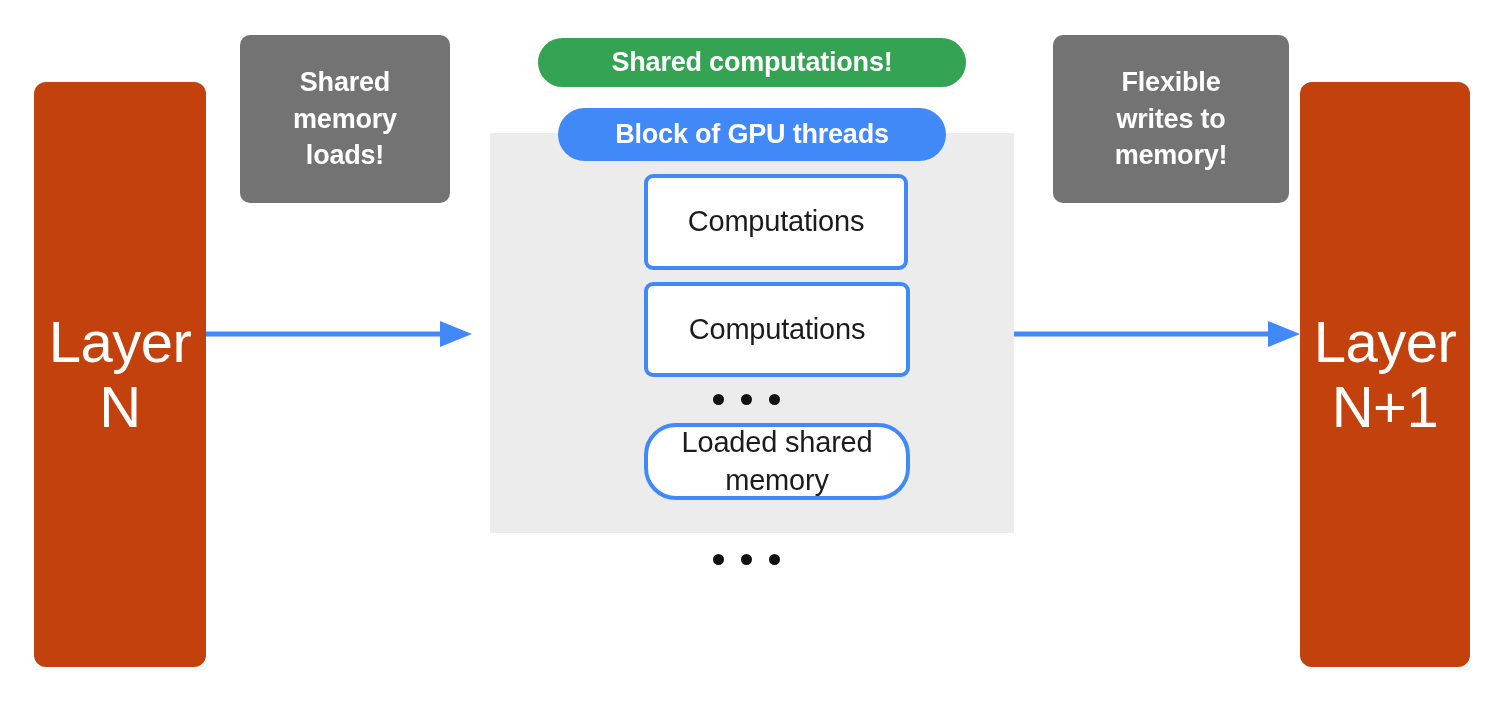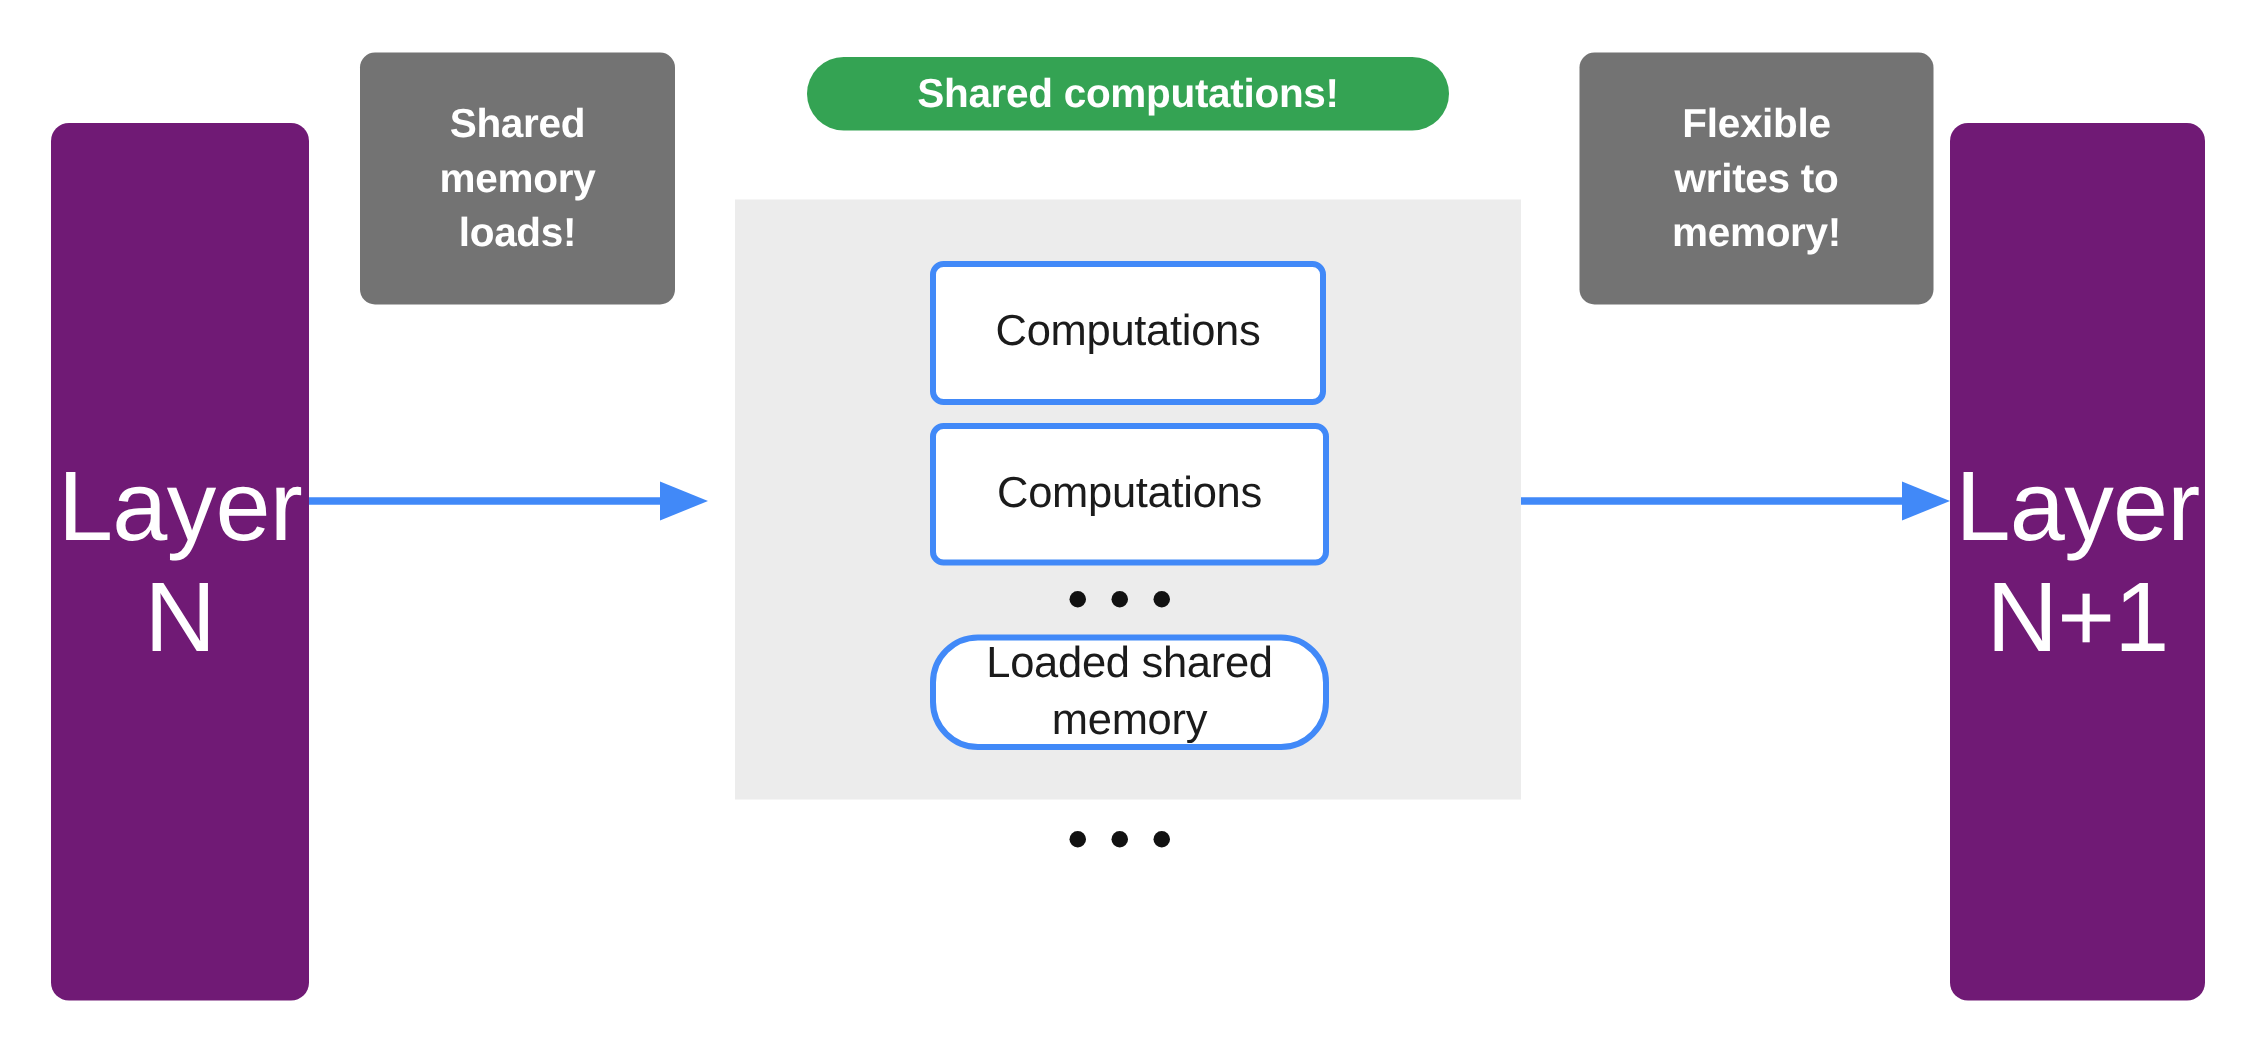--- a/index.html
+++ b/index.html
@@ -16,27 +16,27 @@
     position: relative;
     width: 1508px;
     height: 706px;
     background: #ffffff;
     overflow: hidden;
   }
 
   
   .layer-block {
     position: absolute;
-    background: #701a75;
+    background: #c2410c;
     border-radius: 12px;
     display: flex;
     align-items: center;
     justify-content: center;
     color: #ffffff;
-    font-size: 66px;
+    font-size: 58px;
     font-weight: 400;
     line-height: 1.12;
     text-align: center;
     letter-spacing: -0.5px;
     white-space: pre-line;
   }
   #layer-n   { left: 34px;   top: 82px; width: 172px; height: 585px; }
   #layer-np1 { left: 1300px; top: 82px; width: 170px; height: 585px; }
 
   
@@ -97,20 +97,21 @@
     display: flex;
     align-items: center;
     justify-content: center;
     color: #1b1b1b;
     font-size: 29px;
     line-height: 1.28;
     text-align: center;
     white-space: pre-line;
     letter-spacing: -0.2px;
     box-sizing: border-box;
+    margin-left: 24px;
   }
   #thread-box-0 { left: 620px; top: 174px; width: 264px; height: 96px; }
   #thread-box-1 { left: 620px; top: 282px; width: 266px; height: 95px; }
   #thread-box-2 { left: 620px; top: 423px; width: 266px; height: 77px; border-radius: 32px; }
 
   
   .dots {
     position: absolute;
     display: flex;
     align-items: center;
@@ -168,20 +169,21 @@
     <svg width="100%" height="30" viewBox="0 0 266 30" preserveAspectRatio="none">
       <line x1="0" y1="15" x2="238" y2="15" stroke="#4189F8" stroke-width="5"></line>
       <polygon points="234,2 266,15 234,28" fill="#4189F8"></polygon>
     </svg>
   </div>
 
   <div id="pill-shared-computations" class="pill">Shared computations!</div>
 
   <div id="grey-block"></div>
 
+  <div id="pill-block-gpu-threads" class="pill">Block of GPU threads</div>
 
   <div id="thread-box-0" class="thread-box">Computations</div>
 
   <div id="thread-box-1" class="thread-box">Computations</div>
 
   <div id="dots-inner" class="dots">
     <span></span>
     <span></span>
     <span></span>
   </div>

